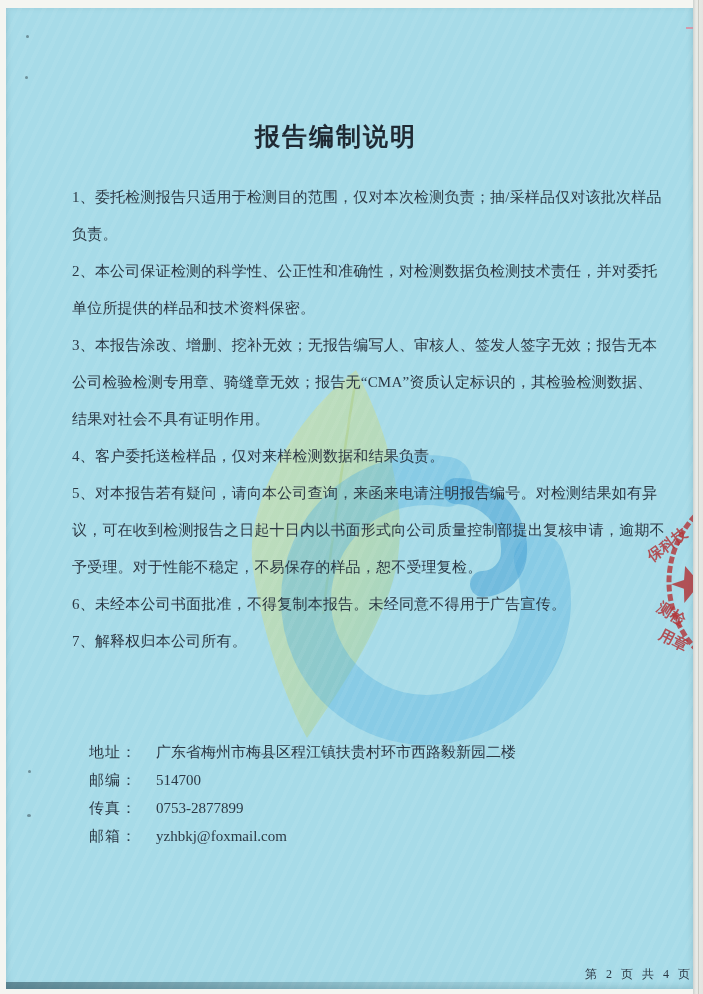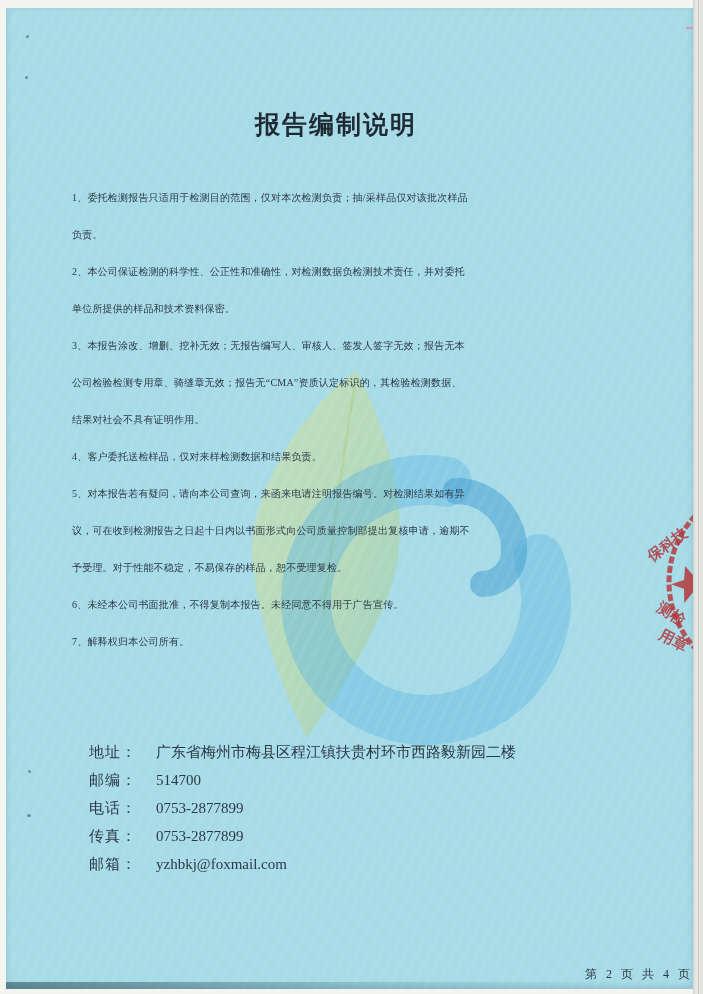--- a/index.html
+++ b/index.html
@@ -21,29 +21,29 @@
     position:absolute;left:6px;top:8px;width:687px;height:981px;
     background:#a7dbe8;
     overflow:hidden;
     box-shadow:inset 0 -2px 6px rgba(60,100,115,.25);
   }
   .streaks{
     position:absolute;inset:0;pointer-events:none;
     background:repeating-linear-gradient(115deg,rgba(255,255,255,.05) 0 4px,rgba(255,255,255,0) 4px 11px);
   }
   .page-title{
-    position:absolute;left:40px;top:100px;width:580px;
+    position:absolute;left:40px;top:112px;width:580px;
     text-align:center;
     font-family:"Liberation Sans","DejaVu Sans",sans-serif;
     font-weight:700;font-size:25px;letter-spacing:2px;color:#1f2a34;
   }
   .body-block{position:absolute;left:66px;top:171px;width:602px;}
   .bline{
     display:block;height:37px;line-height:37px;
-    font-size:10px;color:#2c3945;letter-spacing:.2px;
+    font-size:15px;color:#2c3945;letter-spacing:.2px;
     white-space:nowrap;
   }
   .contact-block{position:absolute;left:83px;top:730px;width:560px;}
   .cline{display:block;height:28px;line-height:28px;font-size:15px;color:#2c3945;}
   .cline .lbl{letter-spacing:1px;font-family:Liberation Serif, serif;}
   .cline .val{margin-left:19px;}
   .footer{
     position:absolute;left:0;top:958px;width:687px;text-align:right;
     font-size:12px;color:#2c3945;letter-spacing:3px;
   }
@@ -102,21 +102,20 @@
     <span class="bline">5、对本报告若有疑问，请向本公司查询，来函来电请注明报告编号。对检测结果如有异</span>
     <span class="bline">议，可在收到检测报告之日起十日内以书面形式向公司质量控制部提出复核申请，逾期不</span>
     <span class="bline">予受理。对于性能不稳定，不易保存的样品，恕不受理复检。</span>
     <span class="bline">6、未经本公司书面批准，不得复制本报告。未经同意不得用于广告宣传。</span>
     <span class="bline">7、解释权归本公司所有。</span>
   </div>
 
   <div class="contact-block">
     <span class="cline"><span class="lbl">地址：</span><span class="val">广东省梅州市梅县区程江镇扶贵村环市西路毅新园二楼</span></span>
     <span class="cline"><span class="lbl">邮编：</span><span class="val">514700</span></span>
-    <span class="cline"><span class="lbl">电话：</span><span class="val">0753-2877899</span></span>
     <span class="cline"><span class="lbl">传真：</span><span class="val">0753-2877899</span></span>
     <span class="cline"><span class="lbl">邮箱：</span><span class="val">yzhbkj@foxmail.com</span></span>
   </div>
 
   <div class="footer">第 2 页 共 4 页</div>
 
   <svg class="seal" viewBox="0 0 53 200">
     <g fill="none" stroke="#b2383c" opacity="0.82">
       <circle cx="120" cy="100" r="97" stroke-width="5" stroke-dasharray="7 2.5"></circle>
     </g>

